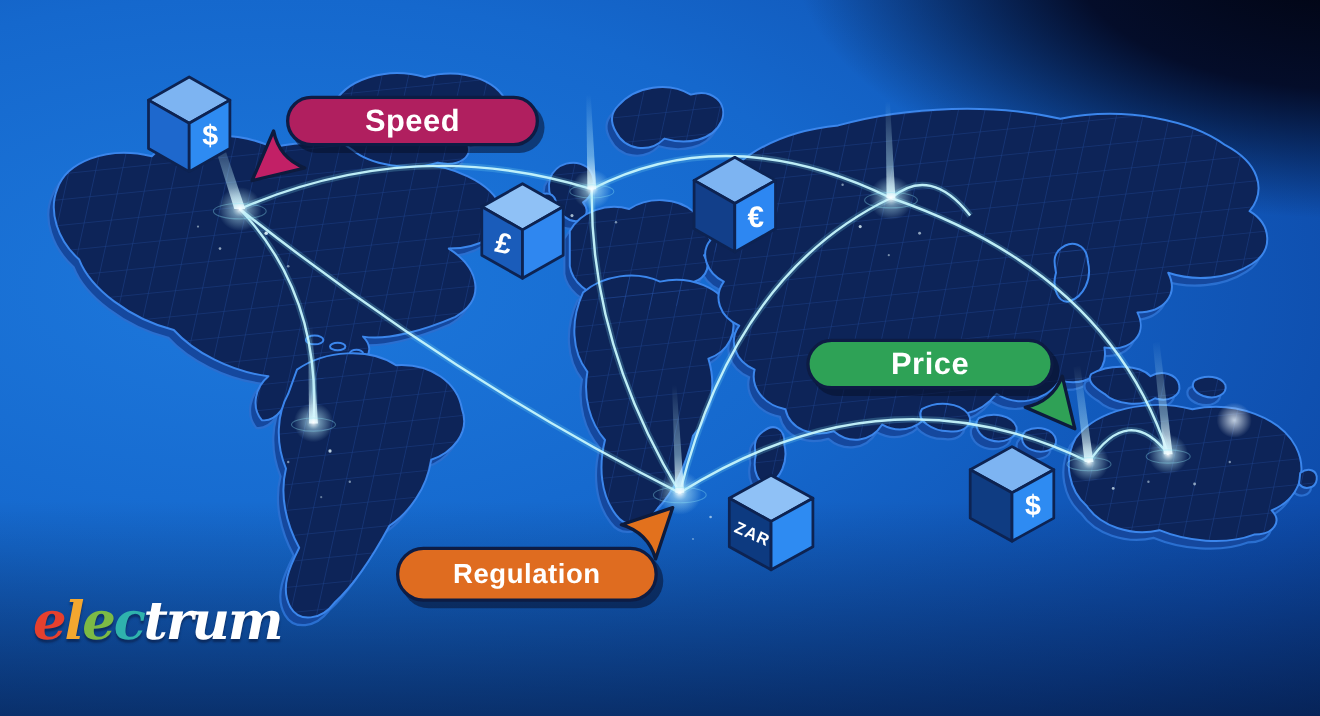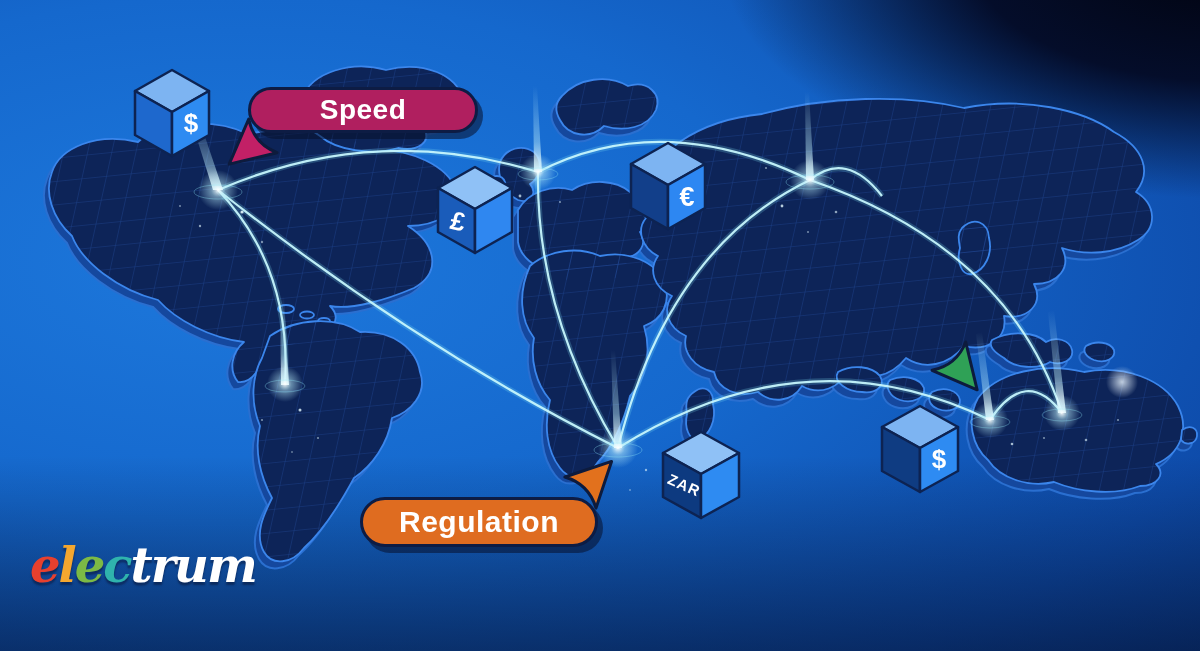--- a/index.html
+++ b/index.html
@@ -11,23 +11,23 @@
       linear-gradient(180deg, rgba(2,8,30,0) 70%, rgba(2,8,30,.5) 100%),
       radial-gradient(150% 135% at 20% 40%, #1d78dc 0%, #1568cd 30%, #0e4cab 58%, #093178 82%, #06205a 100%);
   }
   .scene{position:absolute;left:0;top:0;width:1200px;height:651px;}
   .pill{
     position:absolute;display:flex;align-items:center;justify-content:center;
     border:3px solid #0d1c44;border-radius:27px;color:#fff;
     font:700 28px/1 "Liberation Sans",sans-serif;letter-spacing:.5px;
     box-shadow:5px 6px 0 rgba(7,16,44,.55);box-sizing:border-box;
   }
-  .pill-speed{left:248px;top:87px;width:230px;height:46px;background:#b01f5f;}
+  .pill-speed{left:260px;top:87px;width:230px;height:46px;background:#b01f5f;}
   .pill-price{left:733px;top:308px;width:225px;height:46px;background:#2ea256;}
-  .pill-regulation{left:360px;top:497px;width:238px;height:50px;background:#df6c20;font-size:30px;}
+  .pill-regulation{left:360px;top:497px;width:238px;height:50px;background:#df6c20;font-size:25px;}
   .logo{
     position:absolute;left:30px;top:539px;
     font:italic 700 48px/1.1 "DejaVu Serif",serif;letter-spacing:-2px;
     text-shadow:0 3px 2px rgba(8,12,35,.45);
   }
   .logo span{display:inline-block;}
 </style>
 </head>
 <body>
 
@@ -220,16 +220,17 @@
     <g transform="translate(963,373) rotate(140) translate(-23,-23)">
       <path d="M23,1 L45,45 Q23,33 1,45 Z" fill="#2fa156"></path>
     </g>
     <g transform="translate(596,477) rotate(45) translate(-23,-23)">
       <path d="M23,1 L45,45 Q23,33 1,45 Z" fill="#e2711d"></path>
     </g>
   </g>
 </svg>
 
   <div class="pill pill-speed">Speed</div>
+  <div class="pill pill-price">Price</div>
   <div class="pill pill-regulation">Regulation</div>
 
   <div class="logo"><span style="color: rgb(230, 64, 46);">e</span><span style="color: rgb(244, 167, 47);">l</span><span style="color: rgb(124, 186, 69);">e</span><span style="color: rgb(47, 179, 173);">c</span><span style="color: rgb(255, 255, 255);">t</span><span style="color: rgb(255, 255, 255);">r</span><span style="color: rgb(255, 255, 255);">u</span><span style="color: rgb(255, 255, 255);">m</span></div>
 </div>
 
 </body></html>

